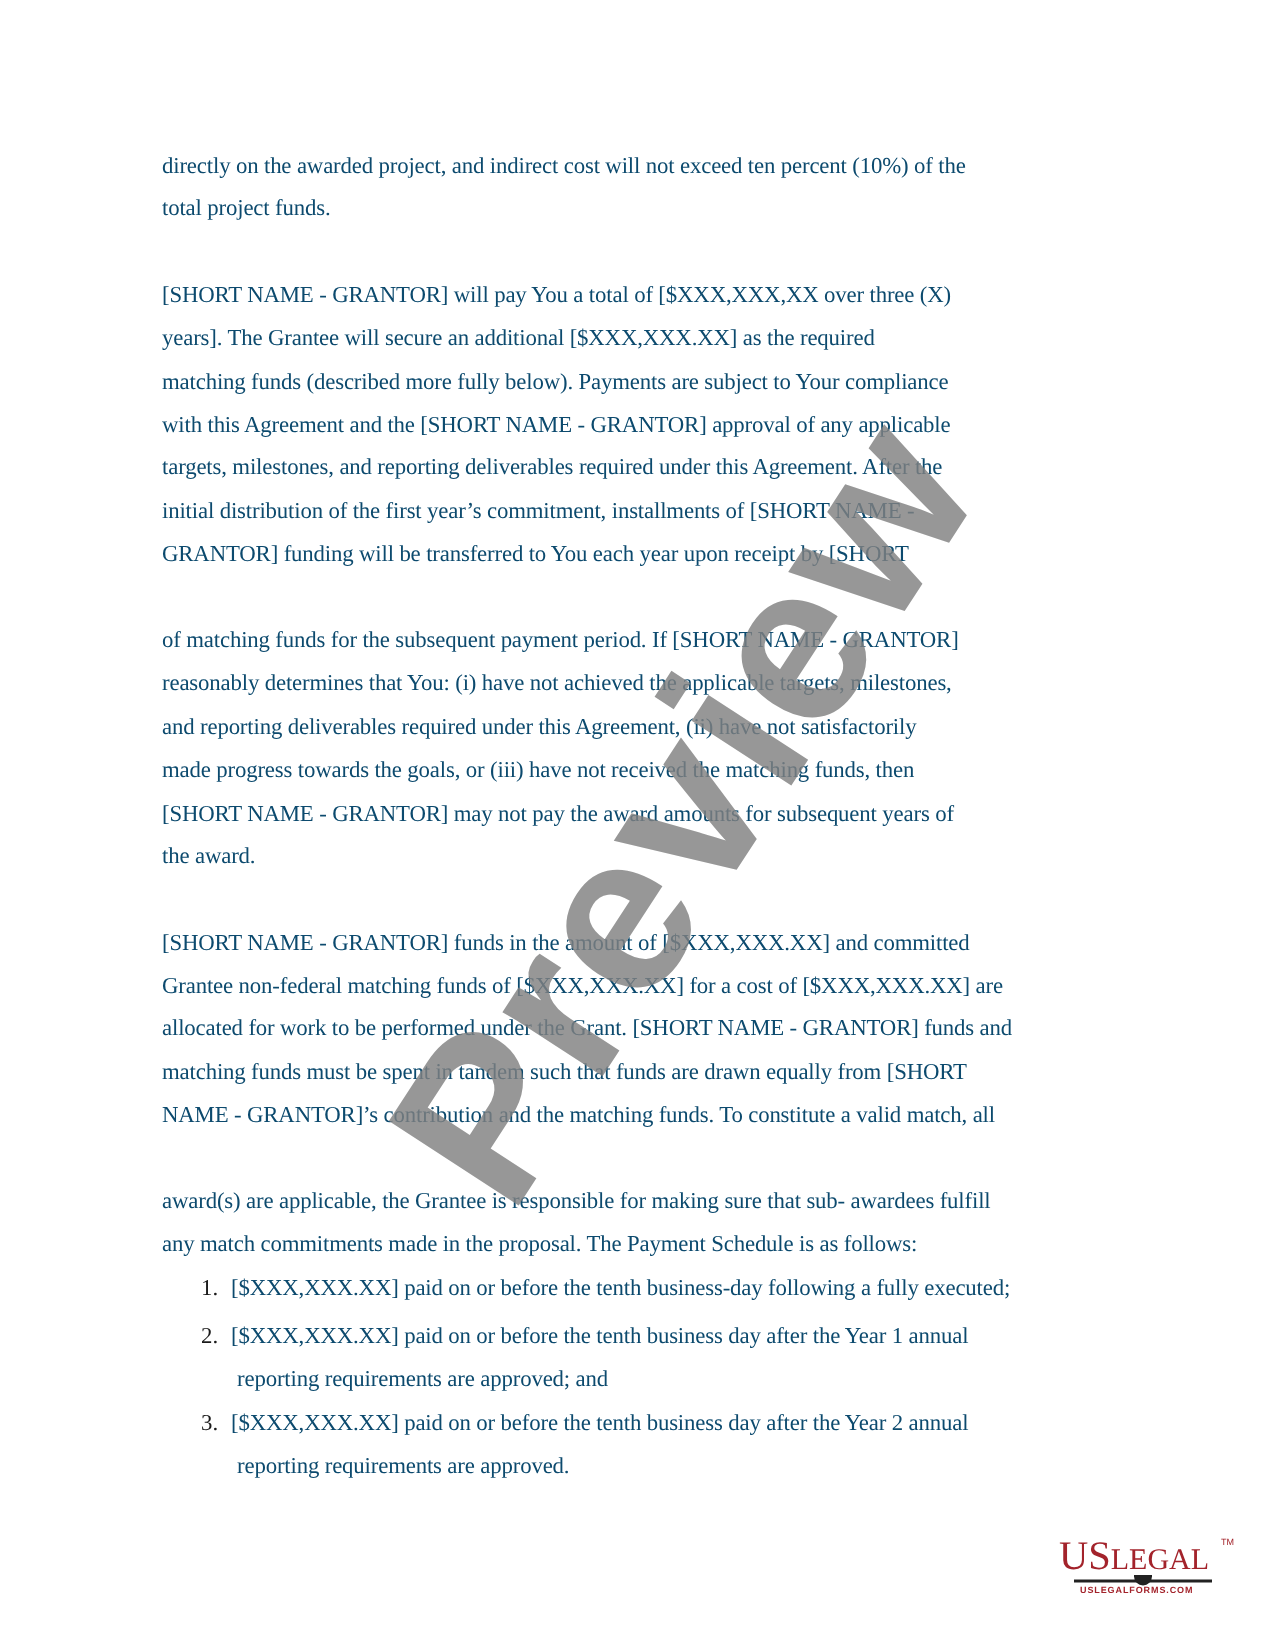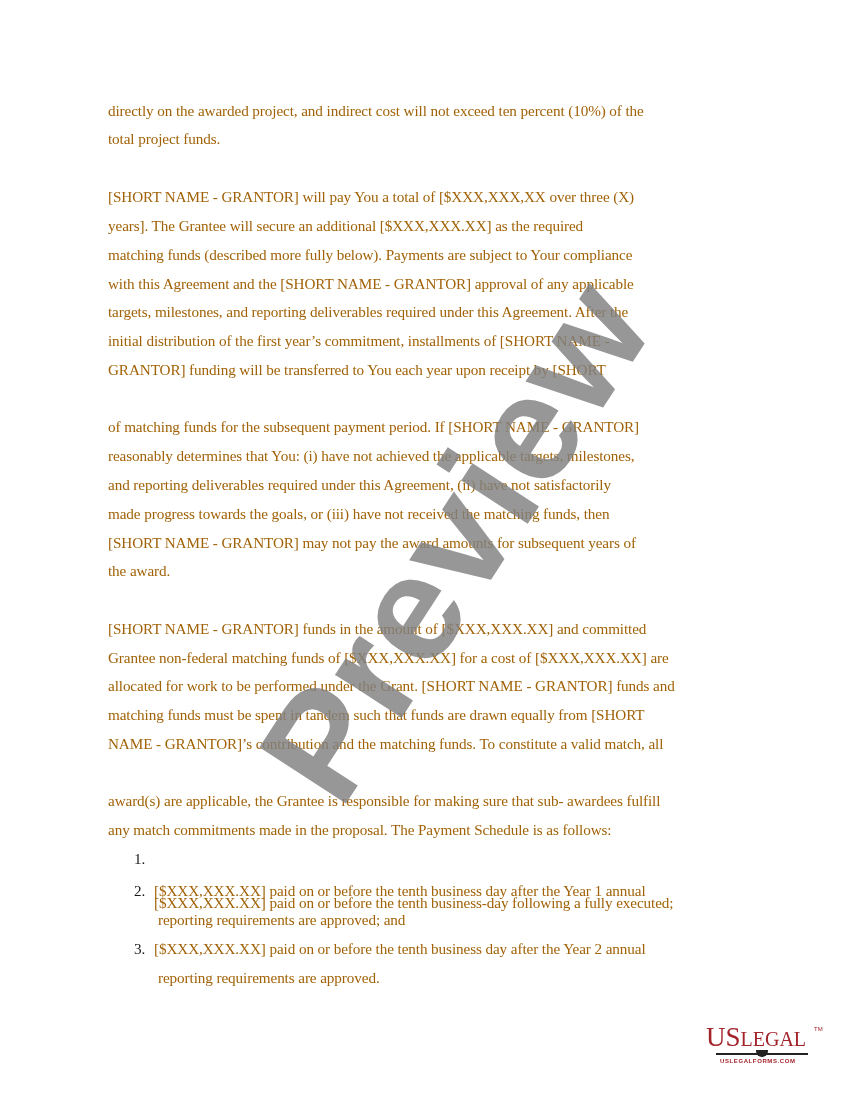--- a/index.html
+++ b/index.html
@@ -3,21 +3,21 @@
   <meta charset="utf-8">
   <style>
     html, body { margin: 0; padding: 0; background: #ffffff; }
     body { width: 850px; height: 1100px; position: relative; overflow: hidden; }
     .page { position: absolute; left: 0; top: 0; width: 850px; height: 1100px; background: #ffffff; }
     .line {
       position: absolute;
       left: 108px;
       font-family: "Liberation Serif", "DejaVu Serif", serif;
       font-size: 15.2px;
-      color: #a16207;
+      color: #0c4a6e;
       white-space: nowrap;
       line-height: 18px;
       letter-spacing: -0.1px;
     }
     .li-num { position: absolute; font-family: "Liberation Serif", serif; font-size: 15.2px; color:#1a1a1a; line-height:18px; }
     .watermark {
       position: absolute;
       left: 95px; top: 465px;
       width: 720px;
       transform: rotate(-57deg);
@@ -73,21 +73,21 @@
   <div class="line" style="top:649px">Grantee non-federal matching funds of [$XXX,XXX.XX] for a cost of [$XXX,XXX.XX] are</div>
   <div class="line" style="top:677px">allocated for work to be performed under the Grant. [SHORT NAME - GRANTOR] funds and</div>
   <div class="line" style="top:706px">matching funds must be spent in tandem such that funds are drawn equally from [SHORT</div>
   <div class="line" style="top:735px">NAME - GRANTOR]’s contribution and the matching funds. To constitute a valid match, all</div>
   <div class="line" style="top:792px">award(s) are applicable, the Grantee is responsible for making sure that sub- awardees fulfill</div>
   <div class="line" style="top:821px">any match commitments made in the proposal. The Payment Schedule is as follows:</div>
 
   <div>
     <div>
       <span class="li-num" style="left:134px; top:850px">1.</span>
-      <div class="line" style="left:154px; top:894px">[$XXX,XXX.XX] paid on or before the tenth business-day following a fully executed;</div>
+      <div class="line" style="left:154px; top:850px">[$XXX,XXX.XX] paid on or before the tenth business-day following a fully executed;</div>
     </div>
     <div>
       <span class="li-num" style="left:134px; top:882px">2.</span>
       <div class="line" style="left:154px; top:882px">[$XXX,XXX.XX] paid on or before the tenth business day after the Year 1 annual</div>
       <div class="line" style="left:158px; top:911px">reporting requirements are approved; and</div>
     </div>
     <div>
       <span class="li-num" style="left:134px; top:940px">3.</span>
       <div class="line" style="left:154px; top:940px">[$XXX,XXX.XX] paid on or before the tenth business day after the Year 2 annual</div>
       <div class="line" style="left:158px; top:969px">reporting requirements are approved.</div>

